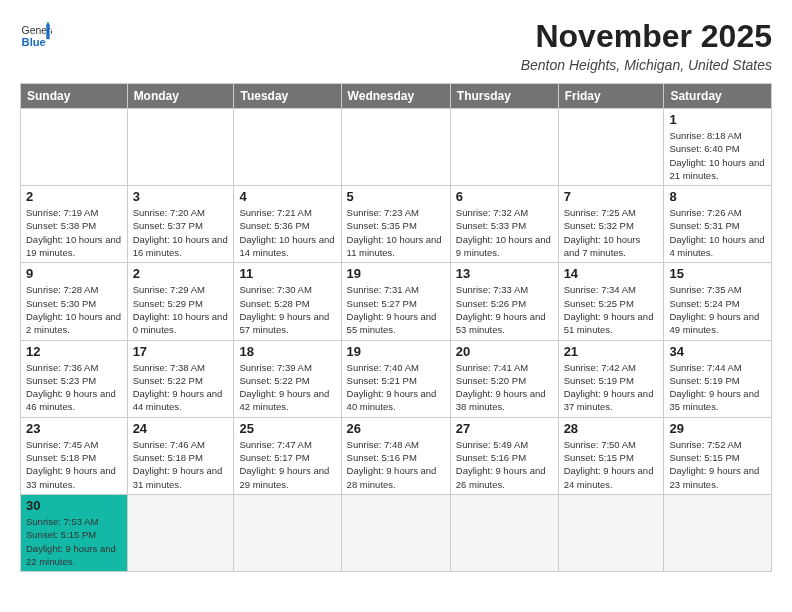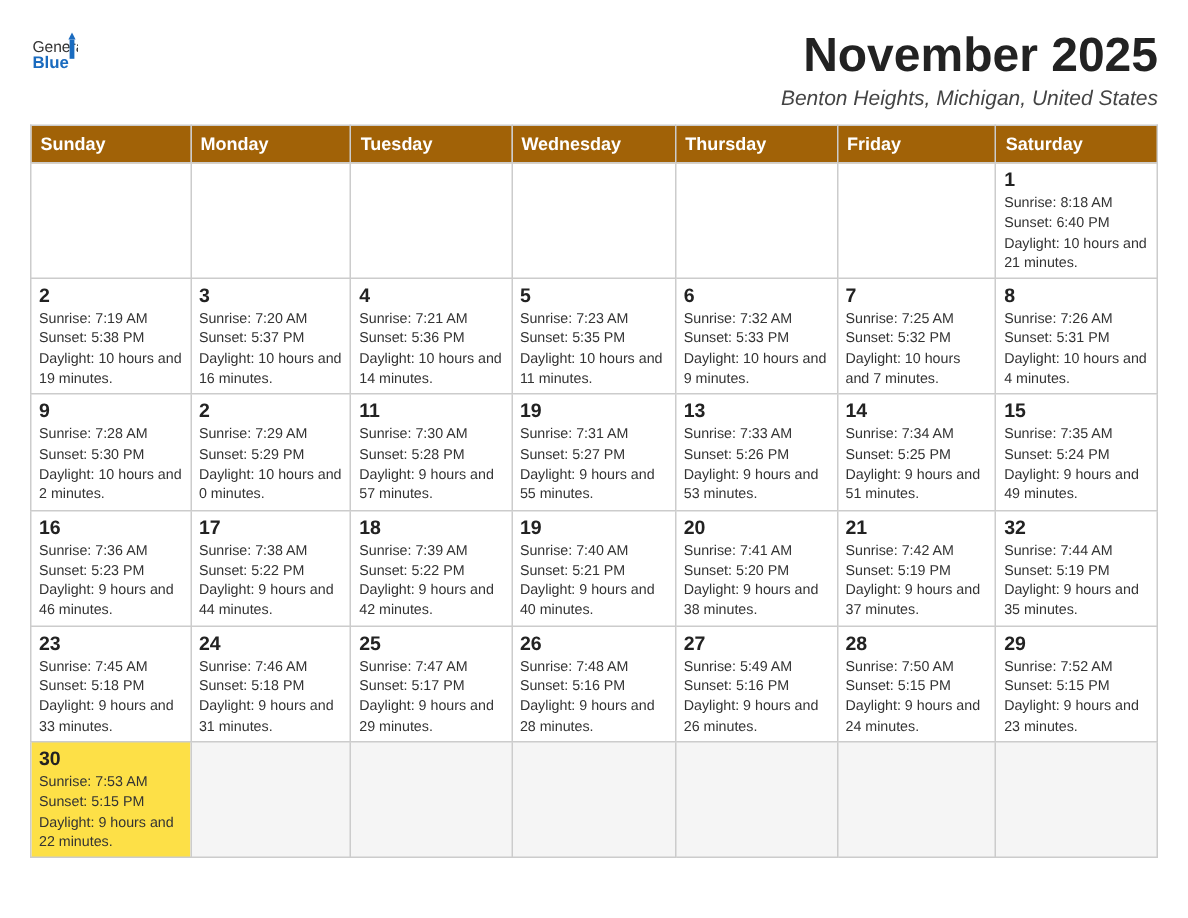--- a/index.html
+++ b/index.html
@@ -44,21 +44,21 @@
       color: #444;
       margin-top: 2px;
       font-style: italic;
     }
     .calendar {
       width: 100%;
       border-collapse: collapse;
       border: 1px solid #ccc;
     }
     .calendar th {
-      background-color: #a16207;
+      background-color: #737373;
       color: #fff;
       font-size: 12px;
       font-weight: bold;
       padding: 5px 6px;
       text-align: left;
       border: 1px solid #ccc;
     }
     .calendar td {
       border: 1px solid #ccc;
       vertical-align: top;
@@ -80,21 +80,21 @@
       color: #333;
       line-height: 1.4;
     }
     .empty-cell {
       background: #f5f5f5;
     }
     .last-row td {
       background: #f5f5f5;
     }
     .last-row td.has-data {
-      background: #fde047;
+      background: #14b8a6;
       margin-left: 16px;
     }
   </style>
 </head>
 <body>
 
 <div class="page">
   <div class="header">
     <div class="logo">
       <svg class="logo-icon" viewBox="0 0 40 40">
@@ -220,21 +220,21 @@
           </td>
           <td>
             <div class="day-number">15</div>
             <div class="day-info">Sunrise: 7:35 AM
 Sunset: 5:24 PM
 Daylight: 9 hours and 49 minutes.</div>
           </td>
         </tr>
         <tr>
           <td>
-            <div class="day-number">16</div>
+            <div class="day-number">12</div>
             <div class="day-info">Sunrise: 7:36 AM
 Sunset: 5:23 PM
 Daylight: 9 hours and 46 minutes.</div>
           </td>
           <td>
             <div class="day-number">17</div>
             <div class="day-info">Sunrise: 7:38 AM
 Sunset: 5:22 PM
 Daylight: 9 hours and 44 minutes.</div>
           </td>
@@ -256,21 +256,21 @@
 Sunset: 5:20 PM
 Daylight: 9 hours and 38 minutes.</div>
           </td>
           <td>
             <div class="day-number">21</div>
             <div class="day-info">Sunrise: 7:42 AM
 Sunset: 5:19 PM
 Daylight: 9 hours and 37 minutes.</div>
           </td>
           <td>
-            <div class="day-number">32</div>
+            <div class="day-number">34</div>
             <div class="day-info">Sunrise: 7:44 AM
 Sunset: 5:19 PM
 Daylight: 9 hours and 35 minutes.</div>
           </td>
         </tr>
         <tr>
           <td>
             <div class="day-number">23</div>
             <div class="day-info">Sunrise: 7:45 AM
 Sunset: 5:18 PM

